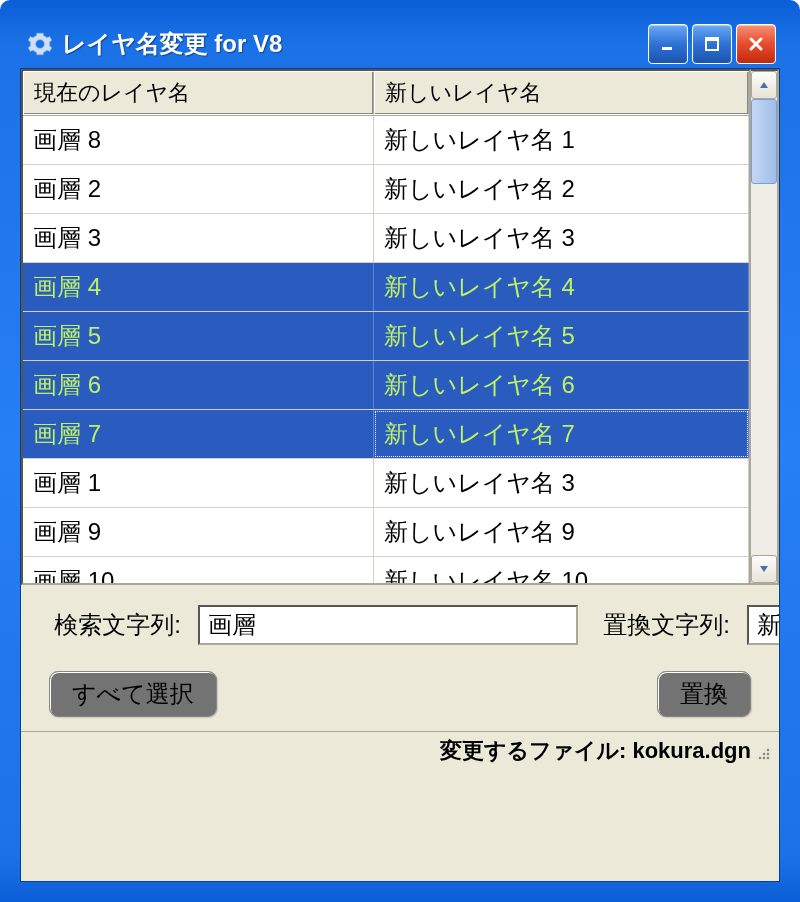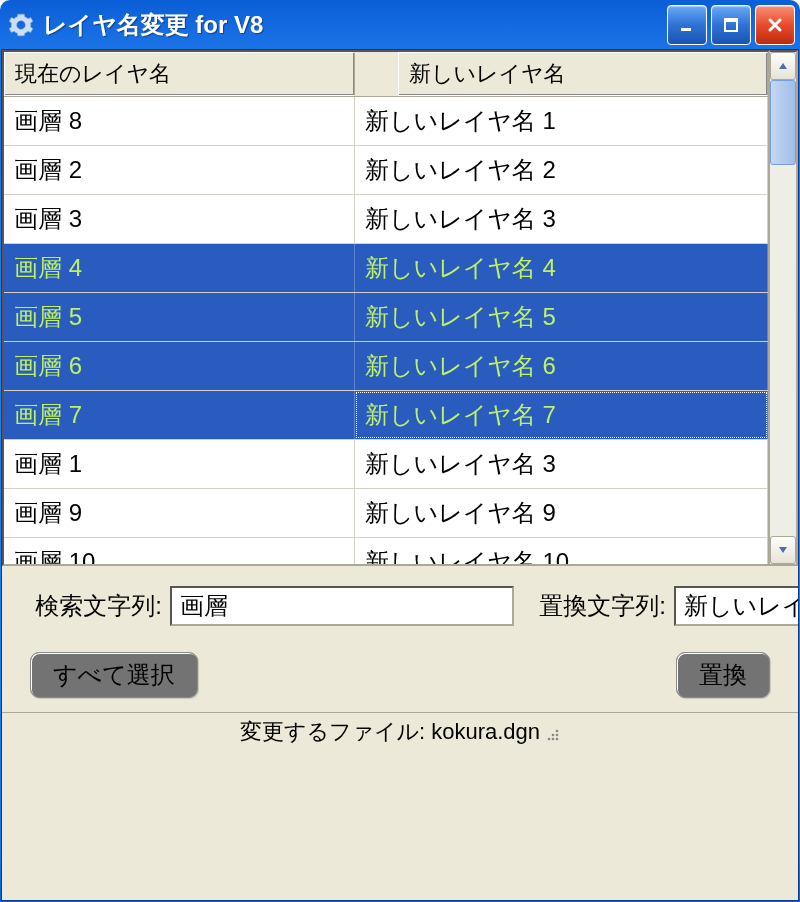--- a/index.html
+++ b/index.html
@@ -12,21 +12,21 @@
     height: 902px;
     overflow: hidden;
   }
   .window {
     width: 800px;
     height: 902px;
     background: linear-gradient(to bottom, #0a5ed7 0%, #1b72e6 5%, #267ff3 50%, #1b72e6 95%, #0a5ed7 100%);
     border-radius: 10px 10px 0 0;
     display: flex;
     flex-direction: column;
-    padding: 1px;
+    padding: 20px;
   }
   .titlebar {
     height: 48px;
     display: flex;
     align-items: center;
     padding: 0 4px 0 6px;
     color: #fff;
   }
   .titlebar .icon-gear {
     width: 28px;
@@ -82,21 +82,20 @@
     border: 2px inset #aca899;
     display: flex;
     flex-direction: column;
     overflow: hidden;
   }
   .grid-header {
     display: flex;
     background: #ece9d8;
     border-bottom: 1px solid #aca899;
     flex-shrink: 0;
-    gap: 43px;
   }
   .grid-header .col {
     padding: 6px 10px;
     font-size: 22px;
     border-right: 1px solid #aca899;
     border-bottom: 1px solid #fff;
     border-top: 1px solid #fff;
     border-left: 1px solid #fff;
     box-shadow: inset -1px -1px 0 #888;
   }
@@ -178,24 +177,25 @@
     gap: 8px;
   }
   .form-row label {
     font-size: 24px;
     width: 140px;
     text-align: right;
   }
   .form-row input {
     font-size: 24px;
     padding: 4px 8px;
-    width: 344px;
+    width: 380px;
     border: 2px inset #aca899;
     background: #fff;
     font-family: inherit;
+    margin-left: 9px;
   }
   .button-row {
     display: flex;
     justify-content: space-between;
     padding: 20px 28px 14px 28px;
   }
   .button-row button {
     font-size: 24px;
     padding: 6px 22px;
     background: #737373;
@@ -204,22 +204,23 @@
     box-shadow: inset 1px 1px 0 #fff, 1px 1px 1px rgba(0,0,0,0.15);
     font-family: inherit;
     cursor: default;
   }
   .statusbar {
     border-top: 1px solid #aca899;
     padding: 4px 8px;
     font-size: 22px;
     display: flex;
     align-items: center;
-    justify-content: center;
+    justify-content: flex-end;
     background: #ece9d8;
+    font-weight: bold;
   }
   .grip {
     width: 20px;
     height: 20px;
     display: flex;
     align-items: flex-end;
     justify-content: flex-end;
   }
 </style>
 </head>

